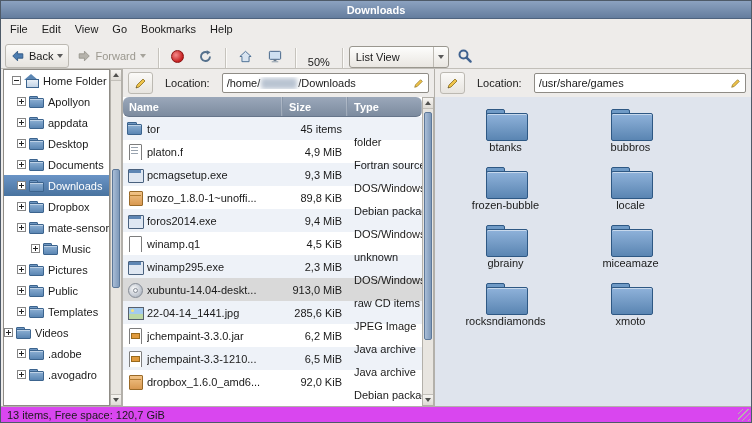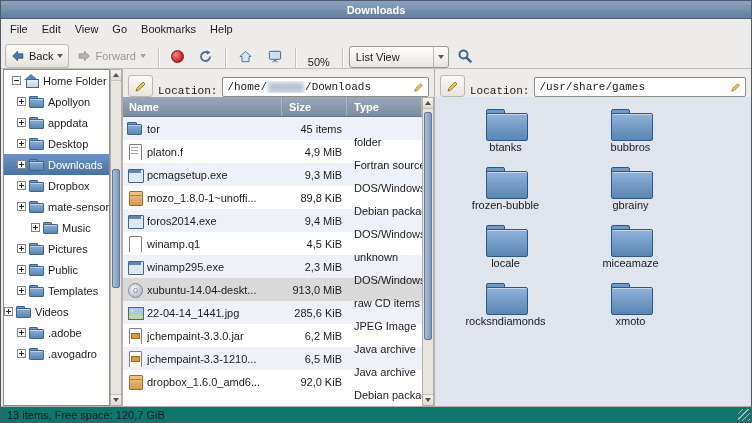--- a/index.html
+++ b/index.html
@@ -64,30 +64,30 @@
   .vscroll { width:12px; flex:none; display:flex; flex-direction:column; background:#e8e5e0; border:1px solid #b3b0aa; }
   .sb-btn { height:11px; flex:none; display:flex; align-items:center; justify-content:center; background:linear-gradient(#f6f4f1,#dedbd5); border-bottom:1px solid #c2bfb9; }
   .sb-btn.down { border-bottom:none; border-top:1px solid #c2bfb9; }
   .sb-btn.up::before { content:''; border-left:3px solid transparent; border-right:3px solid transparent; border-bottom:4px solid #50504e; }
   .sb-btn.down::before { content:''; border-left:3px solid transparent; border-right:3px solid transparent; border-top:4px solid #50504e; }
   .sb-track { flex:1; position:relative; }
   .vthumb { position:absolute; left:1px; right:1px; border-radius:2px; background:linear-gradient(90deg,#a9bdd6,#7e99ba); border:1px solid #5d7899; }
 
   
   .pane-mid { width:312px; flex:none; display:flex; flex-direction:column; border-right:1px solid #b3b0aa; }
-  .loc-row { height:28px; flex:none; display:flex; align-items:flex-end; gap:5px; padding:0 5px;font-family:Liberation Mono, monospace; }
+  .loc-row { height:28px; flex:none; display:flex; align-items:center; gap:12px; padding:0 5px; }
   .edit-btn { width:25px; height:22px; flex:none; border:1px solid #bcb9b2; border-radius:3px; background:linear-gradient(#fbfaf8,#e7e4df); display:flex; align-items:center; justify-content:center; }
   .loc-entry { flex:1; height:20px; min-width:0; border:1px solid #8f8c86; border-radius:2px; background:#fff; display:flex; align-items:center; padding:0 4px; gap:3px; }
   .loc-text { flex:1; min-width:0; white-space:nowrap; overflow:hidden; }
   .censored { display:inline-block; width:36px; height:11px; background:#b9c4d2; filter:blur(2px); border-radius:2px; vertical-align:middle; margin:0 1px; }
   .entry-icon { flex:none; display:flex; }
 
   .list-area { flex:1; display:flex; min-height:0; }
   .list { flex:1; min-width:0; background:#fff; display:flex; flex-direction:column; overflow:hidden; }
-  .list-header { height:20px; flex:none; display:flex; background:linear-gradient(#9ba8ba,#7c8b9f); color:#fff; font-weight:bold; border-bottom:1px solid #66758a; }
+  .list-header { height:20px; flex:none; display:flex; background:linear-gradient(#9ba8ba,#7c8b9f); color:#fff; font-weight:bold; border-bottom:1px solid #66758a;border-radius:6px; }
   .lh-cell { display:flex; align-items:center; padding:0 6px; border-right:1px solid #8795a8; box-shadow:inset -1px 0 0 rgba(255,255,255,.25); }
   .col-name { width:160px; flex:none; }
   .col-size { width:65px; flex:none; }
   .col-type { flex:1; min-width:0; }
   .list-row { height:23px; flex:none; display:flex; align-items:center; }
   .row-odd { background:#eef2f8; }
   .row-even { background:#ffffff; }
   .row-sel-inactive { background:#d9d9d9; }
   .lr-name { width:160px; flex:none; display:flex; align-items:center; gap:4px; padding-left:4px; overflow:hidden; white-space:nowrap; }
   .lr-name-text { overflow:hidden; white-space:nowrap; }
@@ -114,21 +114,21 @@
   .pane-right { flex:1; min-width:0; display:flex; flex-direction:column; }
   .icon-area { flex:1; min-height:0; background:#dfe4ed; overflow:hidden; }
   .icon-grid { display:grid; grid-template-columns:125px 125px; grid-auto-rows:58px; padding:12px 0 0 8px; }
   .grid-cell { display:flex; flex-direction:column; align-items:center; justify-content:flex-start; }
   .gfolder { width:40px; height:30px; position:relative; margin-bottom:2px; }
   .gfolder::before { content:''; position:absolute; left:0; top:0; width:17px; height:8px; background:#6f9ac6; border:1px solid #2e5884; border-radius:2px 2px 0 0; }
   .gfolder::after { content:''; position:absolute; left:0; top:4px; width:40px; height:26px; background:linear-gradient(#8fb2da,#5a85b2); border:1px solid #2e5884; border-radius:2px; box-shadow:inset 0 1px 0 rgba(255,255,255,.5); }
   .glabel { text-align:center; white-space:nowrap; }
 
   
-  .statusbar { height:16px; flex:none; display:flex; align-items:center; padding-left:6px; border-top:1px solid #b3b0aa; background:#0f766e; position:relative; }
+  .statusbar { height:16px; flex:none; display:flex; align-items:center; padding-left:6px; border-top:1px solid #b3b0aa; background:#d946ef; position:relative; }
   .resize-grip { position:absolute; right:1px; bottom:1px; width:12px; height:12px;
     background:repeating-linear-gradient(135deg, transparent 0 3px, #b7b4ae 3px 4px); }
 </style>
 </head>
 <body>
 
 <div class="window">
 
   <div class="titlebar">
     <span>Downloads</span>
@@ -228,20 +228,25 @@
             <div class="tree-row" style="padding-left: 13px;">
               <span class="exp plus"></span>
               <span class="ico-folder"></span>
               <span class="tree-label">appdata</span>
             </div>
             <div class="tree-row" style="padding-left: 13px;">
               <span class="exp plus"></span>
               <span class="ico-folder"></span>
               <span class="tree-label">Desktop</span>
             </div>
+            <div class="tree-row" style="padding-left: 13px;">
+              <span class="exp plus"></span>
+              <span class="ico-folder"></span>
+              <span class="tree-label">Documents</span>
+            </div>
             <div class="tree-row selected" style="padding-left: 13px;">
               <span class="exp plus"></span>
               <span class="ico-folder"></span>
               <span class="tree-label">Downloads</span>
             </div>
             <div class="tree-row" style="padding-left: 13px; text-align: right;">
               <span class="exp plus"></span>
               <span class="ico-folder"></span>
               <span class="tree-label">Dropbox</span>
             </div>
@@ -467,25 +472,25 @@
             <div class="grid-cell">
               <div class="gfolder"></div>
               <div class="glabel">bubbros</div>
             </div>
             <div class="grid-cell">
               <div class="gfolder"></div>
               <div class="glabel">frozen-bubble</div>
             </div>
             <div class="grid-cell">
               <div class="gfolder"></div>
+              <div class="glabel">locale</div>
+            </div>
+            <div class="grid-cell">
+              <div class="gfolder"></div>
               <div class="glabel">gbrainy</div>
-            </div>
-            <div class="grid-cell">
-              <div class="gfolder"></div>
-              <div class="glabel">locale</div>
             </div>
             <div class="grid-cell">
               <div class="gfolder"></div>
               <div class="glabel">miceamaze</div>
             </div>
             <div class="grid-cell">
               <div class="gfolder"></div>
               <div class="glabel">rocksndiamonds</div>
             </div>
             <div class="grid-cell">

